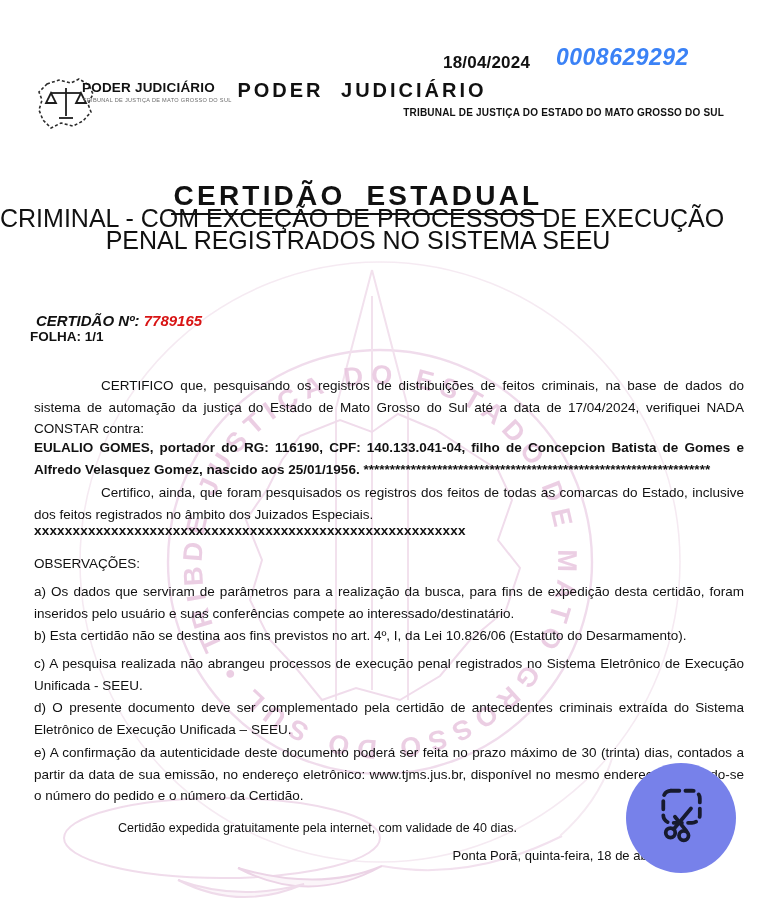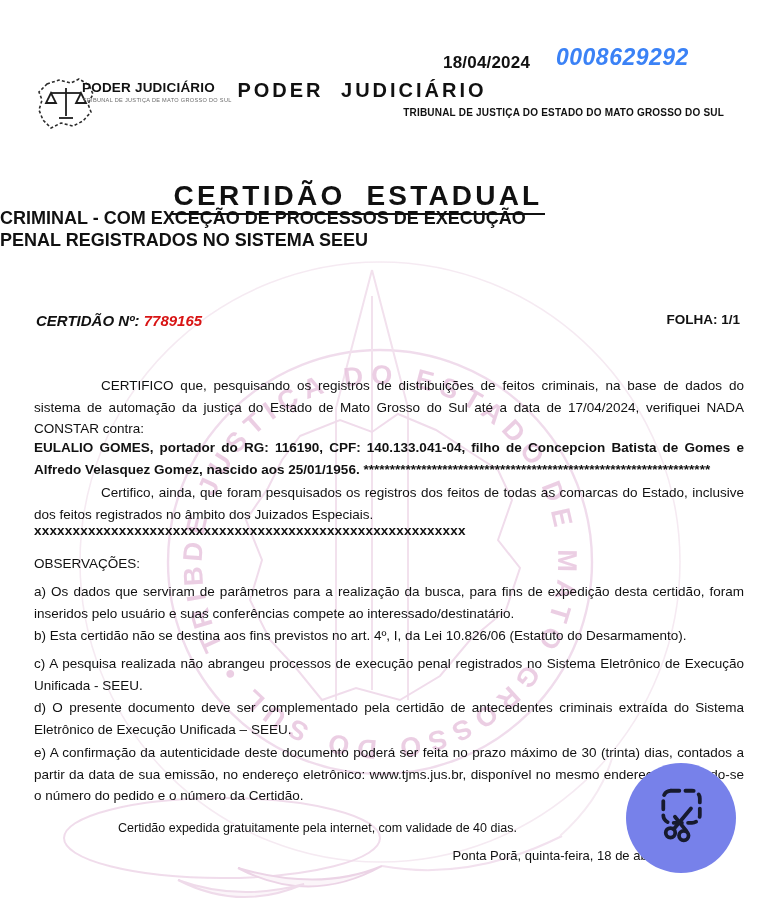--- a/index.html
+++ b/index.html
@@ -17,23 +17,23 @@
   
   .logo-wrap{position:absolute;left:33px;top:76px;width:72px;height:60px;}
   .logo-label{position:absolute;left:82px;top:80px;font-size:13.5px;font-weight:700;letter-spacing:.2px;white-space:nowrap;}
   .logo-sublabel{position:absolute;left:83px;top:97px;font-size:5.6px;color:#6b6b6b;letter-spacing:.3px;white-space:nowrap;}
   .hdr-title{position:absolute;left:0;top:79px;width:724px;text-align:center;font-size:20px;font-weight:700;letter-spacing:3px;word-spacing:9px;white-space:nowrap;}
   .hdr-sub{position:absolute;left:0;top:107px;width:724px;text-align:right;font-size:10px;font-weight:700;letter-spacing:.2px;white-space:nowrap;}
 
   
   .doc-title-row{position:absolute;left:0;top:180px;width:716px;text-align:center;}
   .doc-title{display:inline-block;font-size:28px;font-weight:700;letter-spacing:3.2px;word-spacing:10px;border-bottom:2.5px solid #111;padding:0 3px 1px 3px;white-space:nowrap;}
-  .doc-sub{position:absolute;left:0;top:208px;width:716px;font-size:18px;font-weight:700;line-height:21.5px;white-space:nowrap;}
+  .doc-sub{position:absolute;left:0;top:208px;width:716px;text-align:center;font-size:25px;font-weight:400;line-height:21.5px;white-space:nowrap;}
 
-  .cert-row{position:absolute;left:30px;top:312px;width:710px;display:flex;justify-content:space-between;align-items:flex-start;}
+  .cert-row{position:absolute;left:30px;top:312px;width:710px;display:flex;justify-content:space-between;align-items:flex-start;flex-direction:column;}
   .cert-no{font-size:15px;font-weight:700;font-style:italic;padding-left:6px;}
   .folha{font-size:13.5px;font-weight:700;}
 
   
   .blk{position:absolute;left:30px;width:710px;font-size:13.5px;line-height:21.5px;text-align:justify;margin:4px;}
   .indent{text-indent:67px;}
   .bold{font-weight:700;}
   .noj{text-align:left;}
   .p1{top:371px;}
   .p2{top:433px;}

